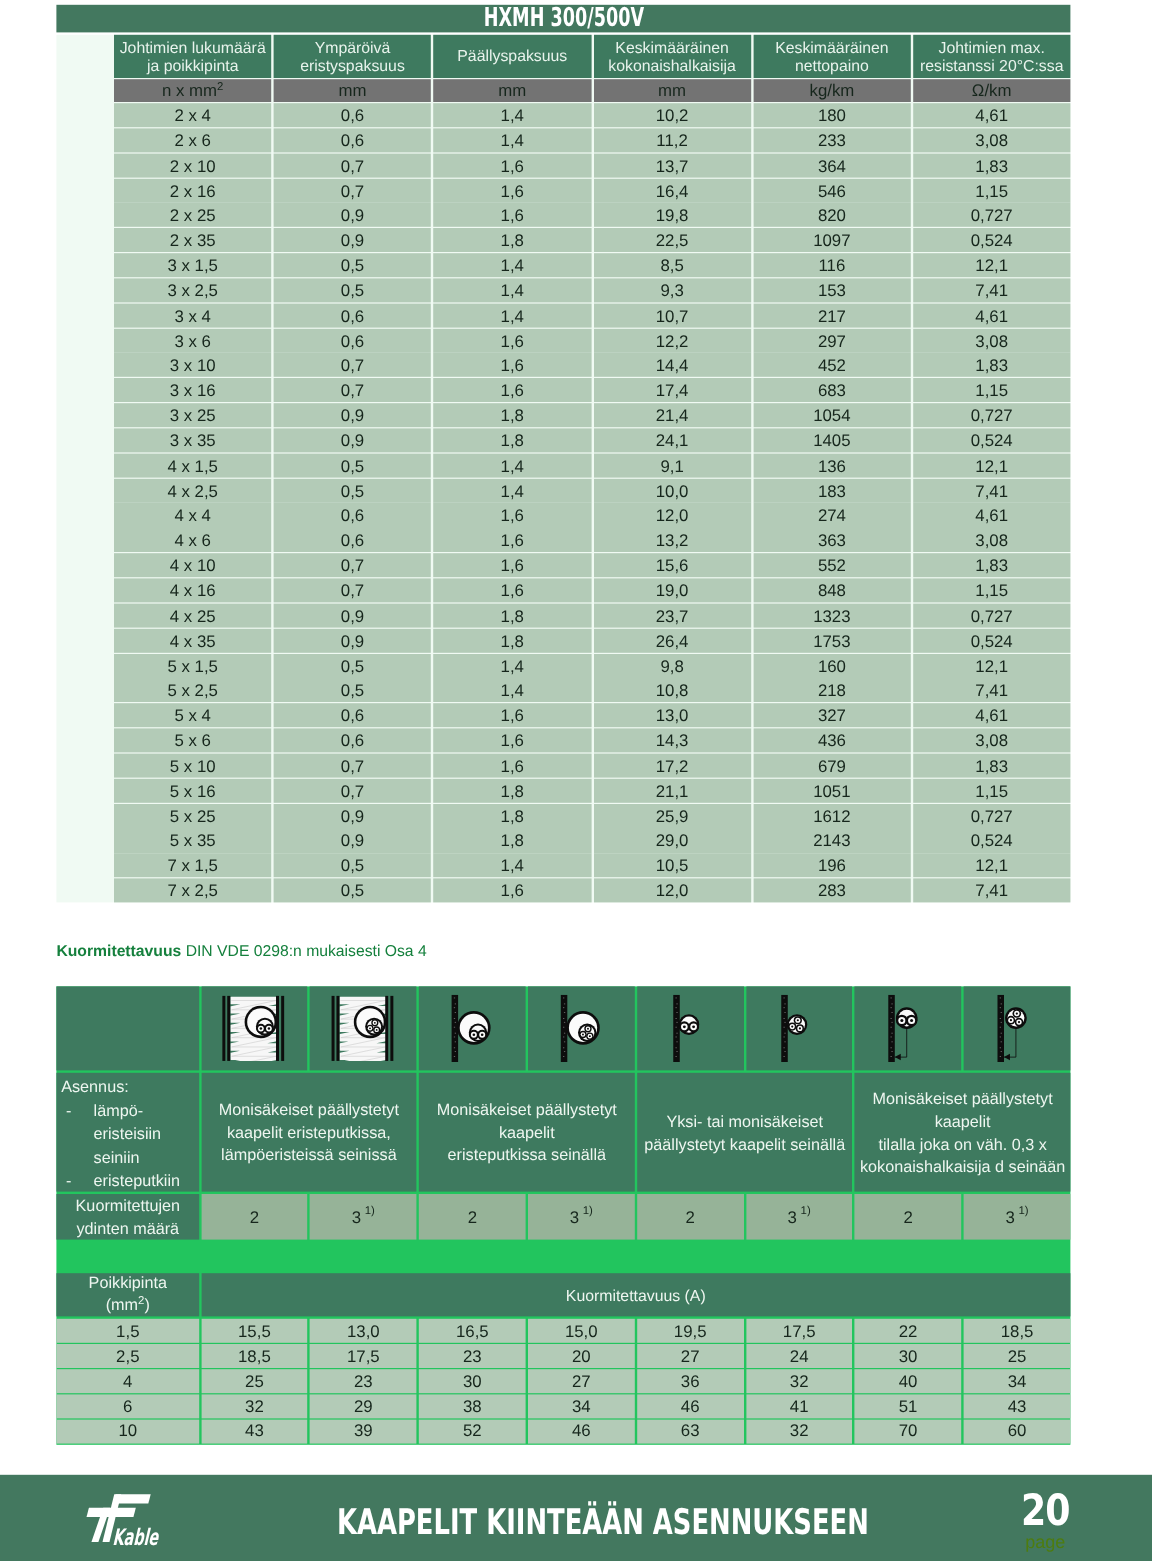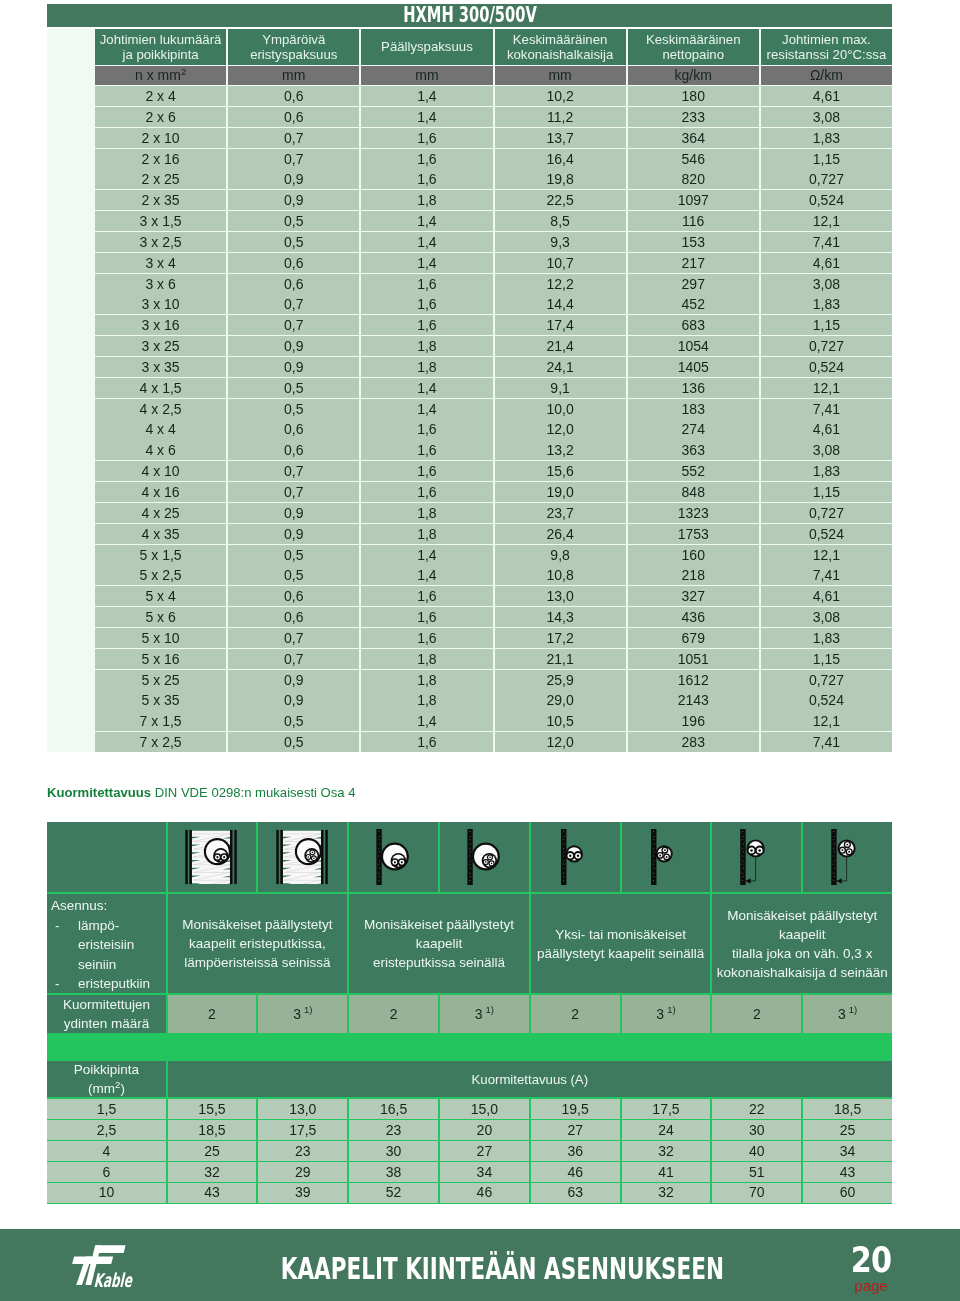--- a/index.html
+++ b/index.html
@@ -56,21 +56,21 @@
   
   #footerbar{position:absolute;left:0;top:1229px;width:960px;height:72px;background:#43785f;}
   #logo{position:absolute;left:70px;top:1242px;width:100px;height:50px;}
   #foot-title{position:absolute;left:22px;top:1254px;width:960px;text-align:center;}
   #foot-title span{display:inline-block;font-family:"DejaVu Sans",sans-serif;font-weight:bold;
         font-size:35px;line-height:36px;color:#ffffff;white-space:nowrap;
         transform:scaleX(0.615) scaleY(0.84);transform-origin:50% 0;}
   #pagenum{position:absolute;left:817px;top:1245px;width:108px;text-align:center;}
   #pagenum .n{font-family:"DejaVu Sans",sans-serif;font-weight:bold;font-size:36px;line-height:30px;color:#ffffff;
         display:block;letter-spacing:-1px;transform:scaleX(0.84);}
-  #pagenum .l{font-family:"Liberation Sans",sans-serif;font-size:15px;line-height:16px;color:#b91c1c;display:block;
+  #pagenum .l{font-family:"Liberation Sans",sans-serif;font-size:15px;line-height:16px;color:#4d7c0f;display:block;
         margin-top:3px;}
 </style>
 </head>
 <body>
 
 <div class="page">
 
   <div id="spec">
     <div class="spec-title">
         <span>HXMH 300/500V</span>

